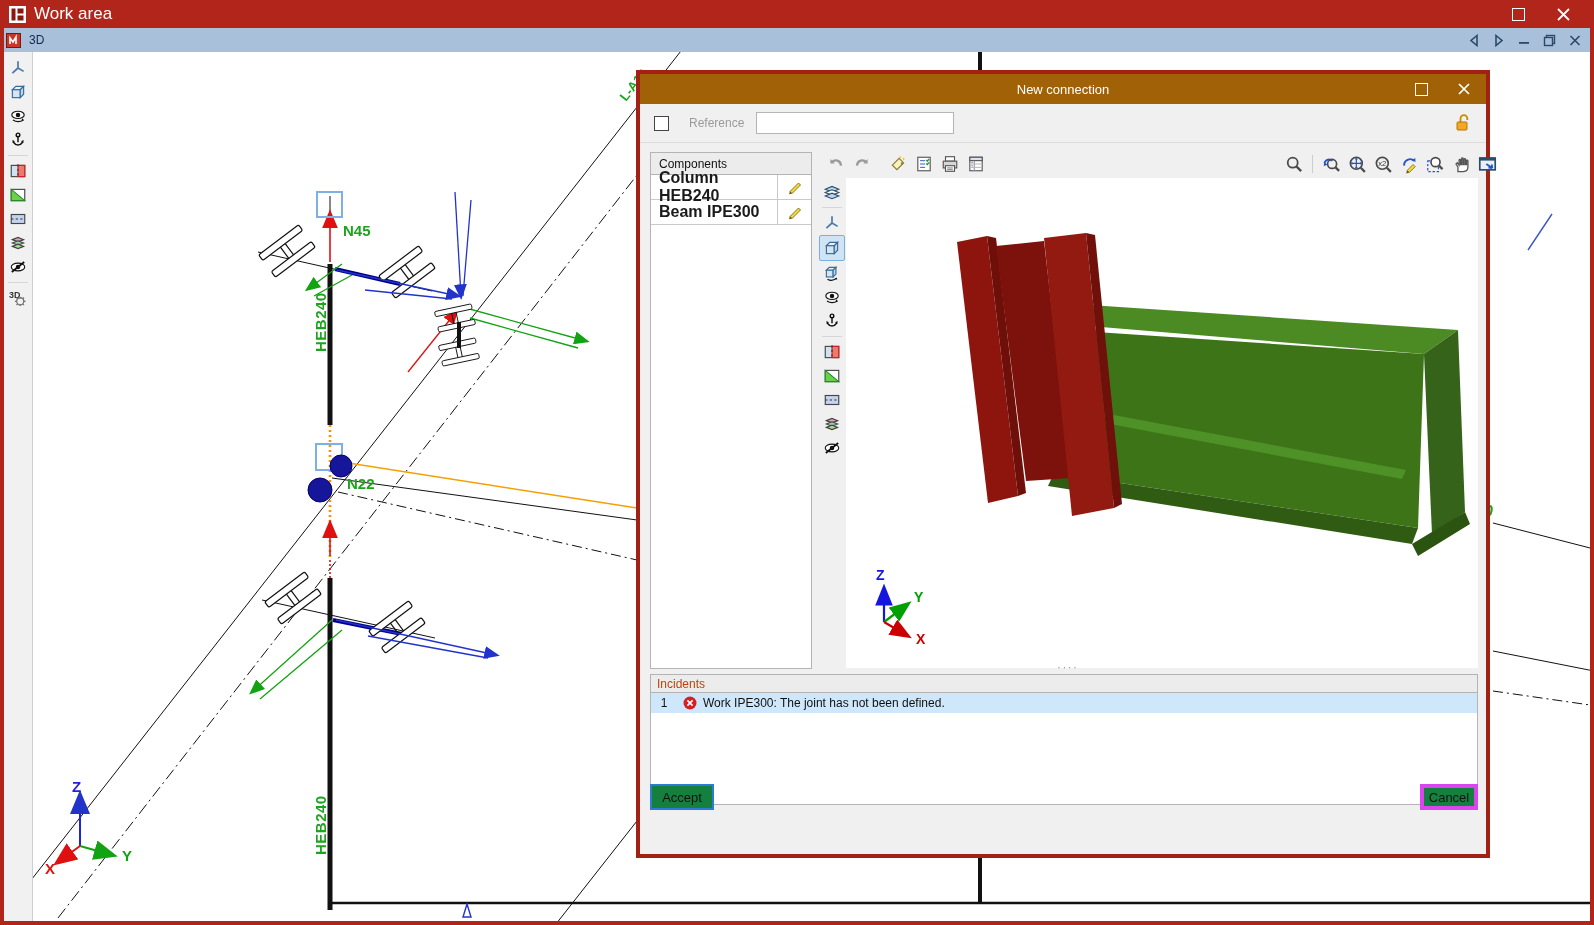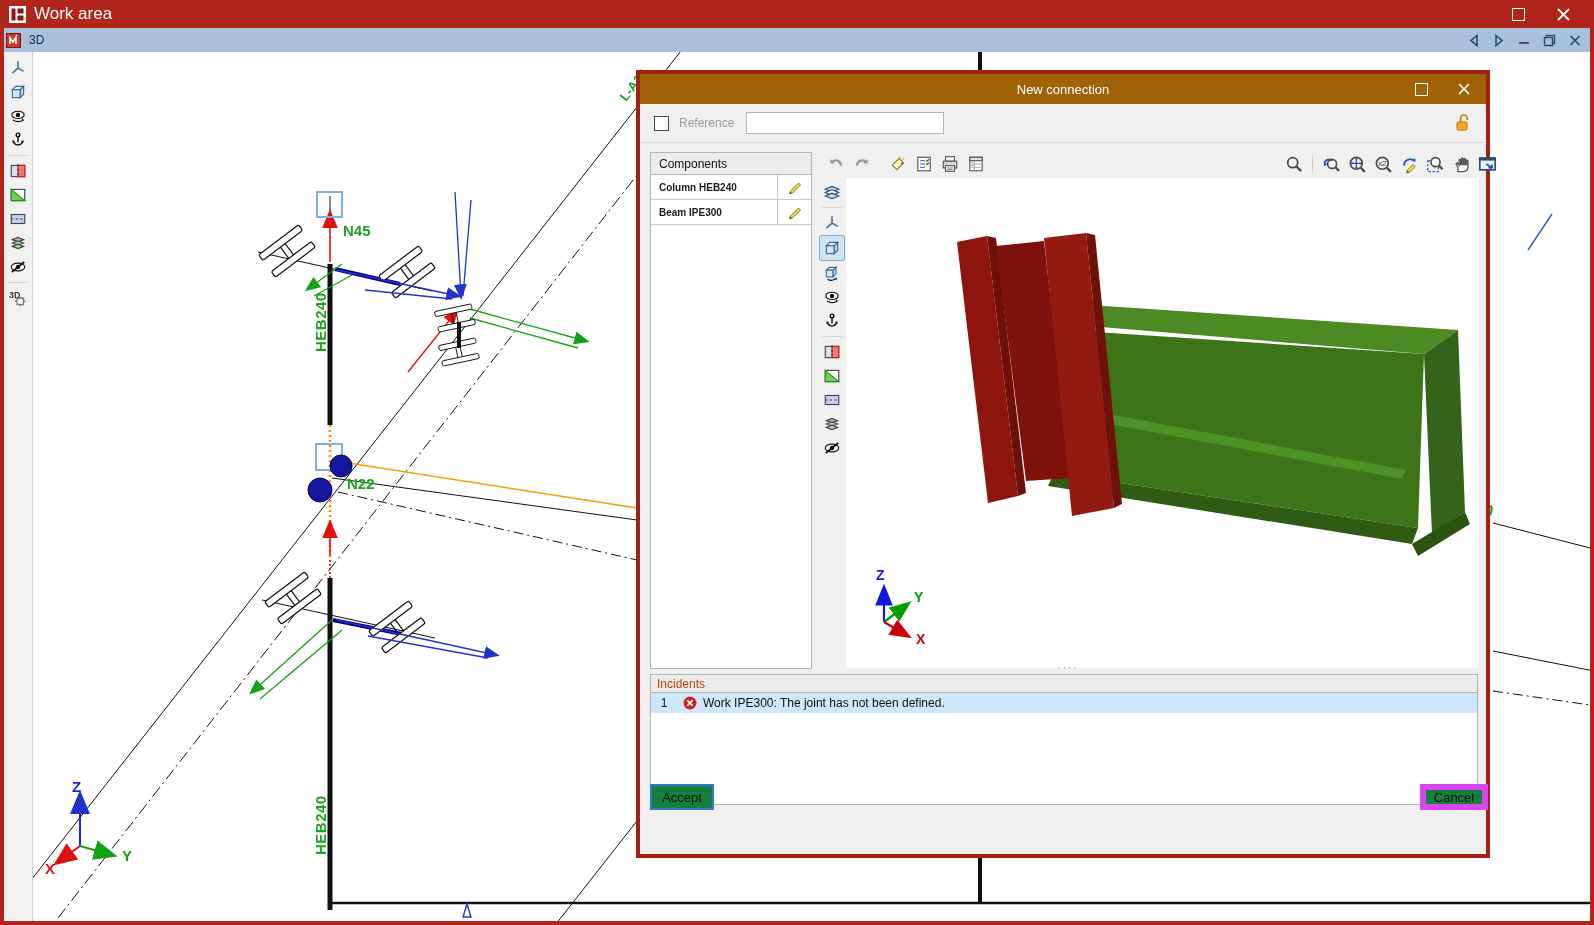--- a/index.html
+++ b/index.html
@@ -30,31 +30,31 @@
   
   .dialog{position:absolute;left:636px;top:70px;width:854px;height:788px;z-index:10;
           border:4px solid #a32014;background:#f0f0f0;box-sizing:border-box}
   .dlg-title{height:30px;background:#a16207;position:relative;display:flex;align-items:center;justify-content:center}
   .dlg-title .t{color:#fff;font-size:13px}
   .dlg-ctrls{position:absolute;right:16px;top:0;height:30px;display:flex;align-items:center;gap:30px}
   .dlg-body{position:relative;width:846px;height:750px}
   .ref-row{position:absolute;left:0;top:0;width:846px;height:38px;border-bottom:1px solid #dcdcdc;
            display:flex;align-items:center}
   .cb{width:13px;height:13px;border:1px solid #444;background:#fff;margin-left:14px;flex:none}
-  .ref-label{color:#9a9a9a;font-size:12px;margin-left:10px}
+  .ref-label{color:#9a9a9a;font-size:12px;margin-left:20px}
   .ref-input{margin-left:12px;width:188px;height:20px;border:1px solid #b5b5b5;background:#fff;
              font-size:12px;padding:0 4px;outline:none}
   .lock{margin-left:auto;margin-right:14px}
   
   .components{position:absolute;left:10px;top:48px;width:162px;height:517px;background:#fff;
               border:1px solid #b4b4b4;box-sizing:border-box}
   .comp-head{height:21px;background:#ececec;border-bottom:1px solid #b4b4b4;display:flex;align-items:center;
              padding-left:8px;font-size:12px;color:#111}
   .comp-row{height:24px;border-bottom:1px solid #c9c9c9;display:flex;align-items:stretch}
-  .comp-row .lbl{flex:1;display:flex;align-items:center;padding-left:8px;font-size:10px;font-weight:700;color:#1a1a1a}
+  .comp-row .lbl{flex:1;display:flex;align-items:center;padding-left:8px;font-size:16px;font-weight:700;color:#1a1a1a}
   .comp-row .edit{width:33px;border-left:1px solid #c9c9c9;display:flex;align-items:center;justify-content:center}
   
   .dtb{position:absolute;display:flex;align-items:center;gap:2px}
   .vsep{width:1px;height:18px;background:#cdcdcd;margin:0 4px}
   .side-toolbar{position:absolute;left:178px;top:76px;width:28px;display:flex;flex-direction:column;align-items:center}
   .sel{background:#cfe4f5;border:1px solid #7ab0d8;border-radius:2px}
   
   .viewport{position:absolute;left:206px;top:74px;width:632px;height:490px;background:#fff}
   .splitter{position:absolute;left:408px;top:560px;width:40px;text-align:center;color:#8a8a8a;
             font-size:10px;letter-spacing:2px;line-height:8px}
@@ -64,21 +64,21 @@
             padding-left:6px;font-size:12px;color:#c2410c}
   .inc-list{position:absolute;left:10px;top:589px;width:828px;height:112px;background:#fff;
             border:1px solid #b4b4b4;border-top:none;box-sizing:border-box}
   .inc-row{height:20px;background:#cfe7fb;display:flex;align-items:center;font-size:12px;color:#111}
   .inc-row .idx{width:26px;text-align:center}
   .inc-row .ico{width:26px;display:flex;justify-content:center}
   
   .btn{position:absolute;top:680px;height:26px;font-size:13px;display:flex;align-items:center;
        justify-content:center;background:#15803d;color:#111;box-sizing:border-box;cursor:default}
   .btn-accept{left:10px;width:64px;border:2px solid #2a7cd4}
-  .btn-cancel{left:780px;width:68px;border:6px solid #d946ef}
+  .btn-cancel{left:780px;width:58px;border:4px solid #d946ef}
 </style>
 </head>
 <body>
 
 <svg class="scene" width="1594" height="925" viewBox="0 0 1594 925">
   <defs>
     <marker id="mr" markerWidth="12" markerHeight="10" refX="9" refY="5" orient="auto">
         <path d="M0 0L12 5L0 10z" fill="#e01010"></path>
       </marker>
     <marker id="mg" markerWidth="12" markerHeight="10" refX="9" refY="5" orient="auto">

